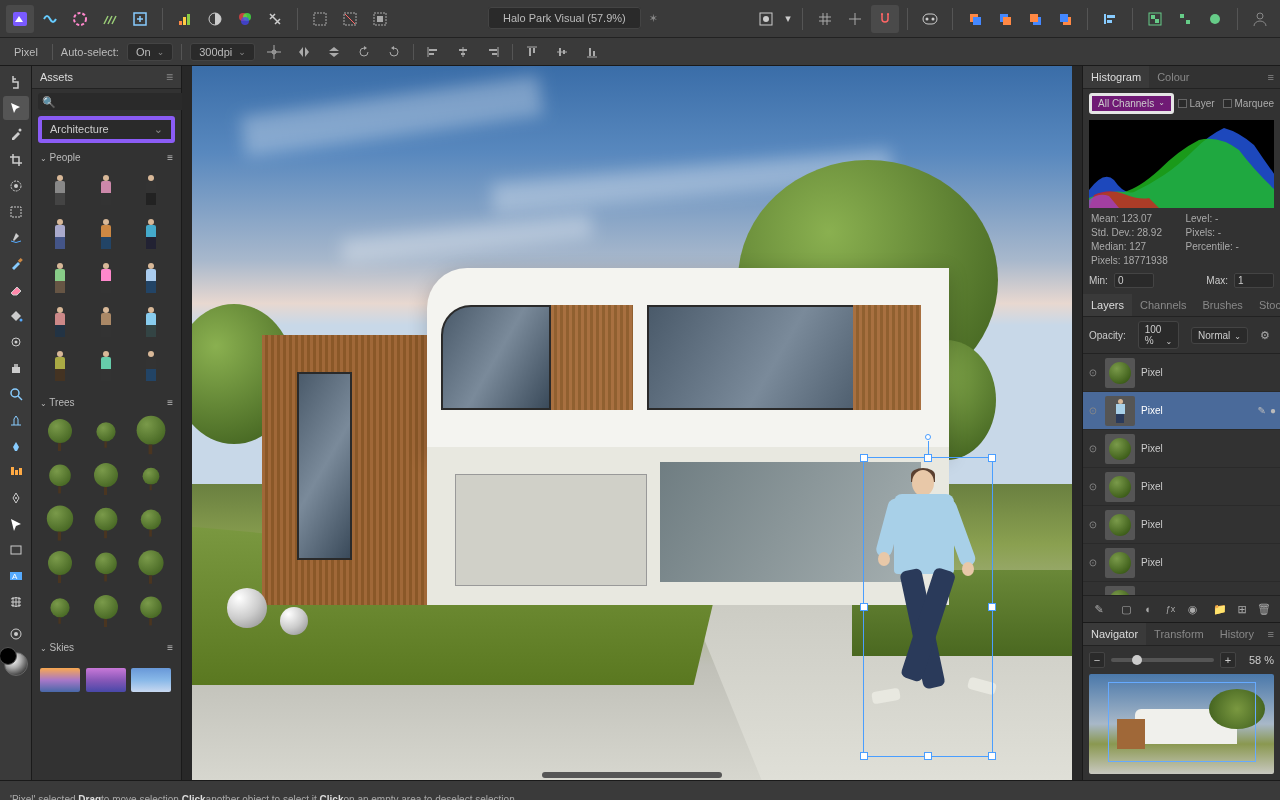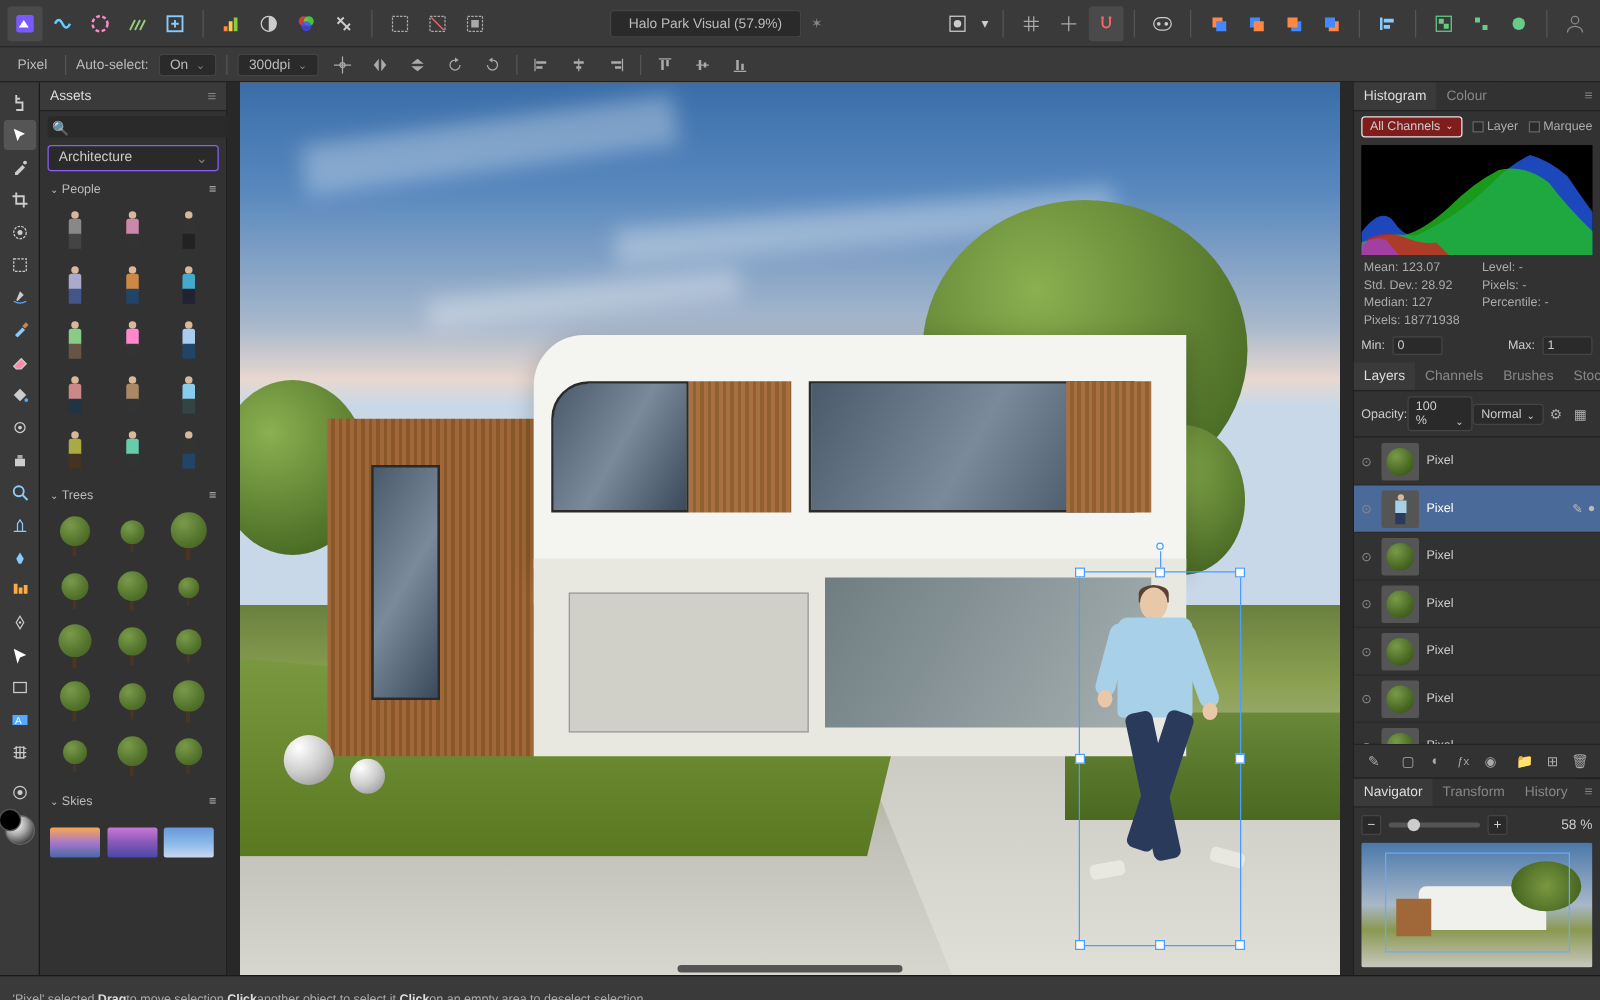--- a/index.html
+++ b/index.html
@@ -35,21 +35,21 @@
 .tool-swatch { width:24px; height:24px; border-radius:50%; background:radial-gradient(circle at 35% 30%, #fff 0%, #aaa 40%, #000 100%); margin-top:4px; border:1px solid #666; position:relative; }
 .tool-swatch::after{content:"";position:absolute;width:16px;height:16px;border-radius:50%;background:#000;border:1px solid #555;left:-6px;top:-6px;}
 
 
 .assets { width:150px; background:#323232; display:flex; flex-direction:column; border-right:1px solid #1a1a1a; }
 .panel-tab { background:#3a3a3a; padding:4px 8px; font-size:11px; color:#ddd; display:flex; align-items:center; justify-content:space-between; border-bottom:1px solid #222; }
 .panel-tab .burger { font-size:12px; color:#888; cursor:pointer; }
 .assets-body { flex:1; overflow-y:auto; }
 .search-row { padding:4px 6px; display:flex; }
 .search-row input { flex:1; background:#2a2a2a; border:none; border-radius:3px; padding:3px 6px; color:#ccc; font-size:10px; }
-.cat-dd { margin:2px 6px; background:#2a2a2a; padding:3px 8px; border-radius:3px; font-size:11px; color:#ccc; display:flex; justify-content:space-between; border:1px solid #8b5cf6;}
+.cat-dd { margin:2px 6px; background:#2a2a2a; padding:3px 8px; border-radius:3px; font-size:11px; color:#ccc; display:flex; justify-content:space-between; border:4px solid #8b5cf6;}
 .cat-dd::after { content:"⌄"; color:#888; }
 .asset-section { margin-top:4px; }
 .asset-hdr { padding:3px 8px; font-size:10px; color:#bbb; display:flex; align-items:center; gap:4px; justify-content:space-between; }
 .asset-hdr .chev { font-size:8px; }
 .asset-grid { display:grid; grid-template-columns:repeat(3,1fr); gap:4px; padding:4px 8px; }
 .asset-item { width:40px; height:40px; display:flex; align-items:center; justify-content:center; cursor:grab; border-radius:3px; }
 .person { width:12px; height:30px; position:relative; }
 .person .head{width:6px;height:6px;border-radius:50%;position:absolute;top:0;left:3px;}
 .person .body{width:10px;height:14px;position:absolute;top:6px;left:1px;border-radius:2px;}
 .person .legs{width:10px;height:12px;position:absolute;top:18px;left:1px;}
@@ -106,32 +106,32 @@
 
 .hscroll{position:absolute;bottom:2px;left:40%;width:20%;height:6px;background:#555;border-radius:3px;}
 
 
 .right { width:198px; background:#323232; display:flex; flex-direction:column; border-left:1px solid #1a1a1a; }
 .rtabs { display:flex; background:#323232; font-size:11px; }
 .rtab { padding:5px 8px; color:#888; cursor:pointer; }
 .rtab.active { color:#ddd; background:#3a3a3a; }
 .rtab-row { display:flex; align-items:center; justify-content:space-between; padding-right:6px; border-bottom:1px solid #222;}
 .histo-panel { padding:4px 6px; }
-.histo-dd { background:#7f1d1d; padding:2px 6px; border-radius:3px; font-size:10px; display:inline-flex; gap:4px; border:1px solid #e5e5e5;}
+.histo-dd { background:#701a75; padding:2px 6px; border-radius:3px; font-size:10px; display:inline-flex; gap:4px; border:3px solid #e5e5e5;}
 .histo-dd::after{content:"⌄";font-size:8px;}
 .histo-checks { float:right; display:flex; gap:8px; font-size:10px; color:#aaa; }
 .histo-checks label{display:flex;align-items:center;gap:3px;}
 .histo-checks .cb{width:9px;height:9px;border:1px solid #666;background:#2a2a2a;}
 .histogram { width:100%; height:88px; background:#000; margin-top:6px; position:relative; overflow:hidden; }
 .histo-stats { font-size:10px; color:#aaa; padding:4px 2px; display:grid; grid-template-columns:1fr 1fr; gap:1px 8px; line-height:1.3; }
 .histo-minmax{display:flex;justify-content:space-between;align-items:center;font-size:10px;padding:2px 0;gap:6px;}
 .histo-minmax input{width:40px;background:#2a2a2a;border:1px solid #444;color:#ccc;font-size:10px;padding:1px 3px;border-radius:2px;}
 
 .layers-panel{flex:1;display:flex;flex-direction:column;min-height:0;}
-.layers-opts{display:flex;align-items:center;gap:0;padding:4px 6px;font-size:10px;border-bottom:1px solid #222;}
+.layers-opts{display:flex;align-items:center;gap:12px;padding:4px 6px;font-size:10px;border-bottom:1px solid #222;}
 .layers-opts .dd{background:#2a2a2a;padding:2px 6px;border-radius:3px;border:1px solid #444;font-size:10px;display:flex;align-items:flex-end;gap:4px;}
 .layers-opts .dd::after{content:"⌄";font-size:8px;}
 .layers-opts .dd.blend{flex:1;}
 .layers-list{flex:1;overflow-y:auto;}
 .layer-row{display:flex;align-items:center;height:38px;border-bottom:1px solid #2a2a2a;padding:0 4px;gap:6px;cursor:pointer;}
 .layer-row.selected{background:#4a6a9a;}
 .layer-vis{width:12px;height:12px;display:flex;align-items:center;justify-content:center;color:#888;font-size:10px;}
 .layer-thumb{width:30px;height:30px;background:#555;border-radius:2px;overflow:hidden;display:flex;align-items:center;justify-content:center;}
 .layer-name{flex:1;font-size:10px;color:#ccc;}
 .layer-row.selected .layer-name{color:#fff;}
@@ -1035,21 +1035,21 @@
         </div>
         <span class="burger" style="color:#888;">≡</span>
       </div>
       <div class="nav-body">
         <div class="nav-zoom">
           <span class="zb">−</span>
           <div class="slider">
               <div class="thumb"></div>
             </div>
           <span class="zb">+</span>
-          <span style="min-width:32px;text-align:right;margin-left:30px;">58 %</span>
+          <span style="min-width:32px;text-align:right;">58 %</span>
         </div>
         <div class="nav-thumb">
           <div style="position:absolute;inset:0;background:linear-gradient(180deg,#4a78aa 0%,#a8b8c8 50%,#8a9850 70%,#c8c8c0 100%);"></div>
           <div style="position:absolute;left:25%;top:35%;width:55%;height:35%;background:#f0f0ec;border-radius:6px 0 0 0;"></div>
           <div style="position:absolute;left:15%;top:45%;width:15%;height:30%;background:#a06838;"></div>
           <div style="position:absolute;right:5%;top:15%;width:30%;height:40%;border-radius:50%;background:radial-gradient(circle,#7a9840,#3a5a1a);"></div>
           <div class="vp"></div>
         </div>
       </div>
     </div>

